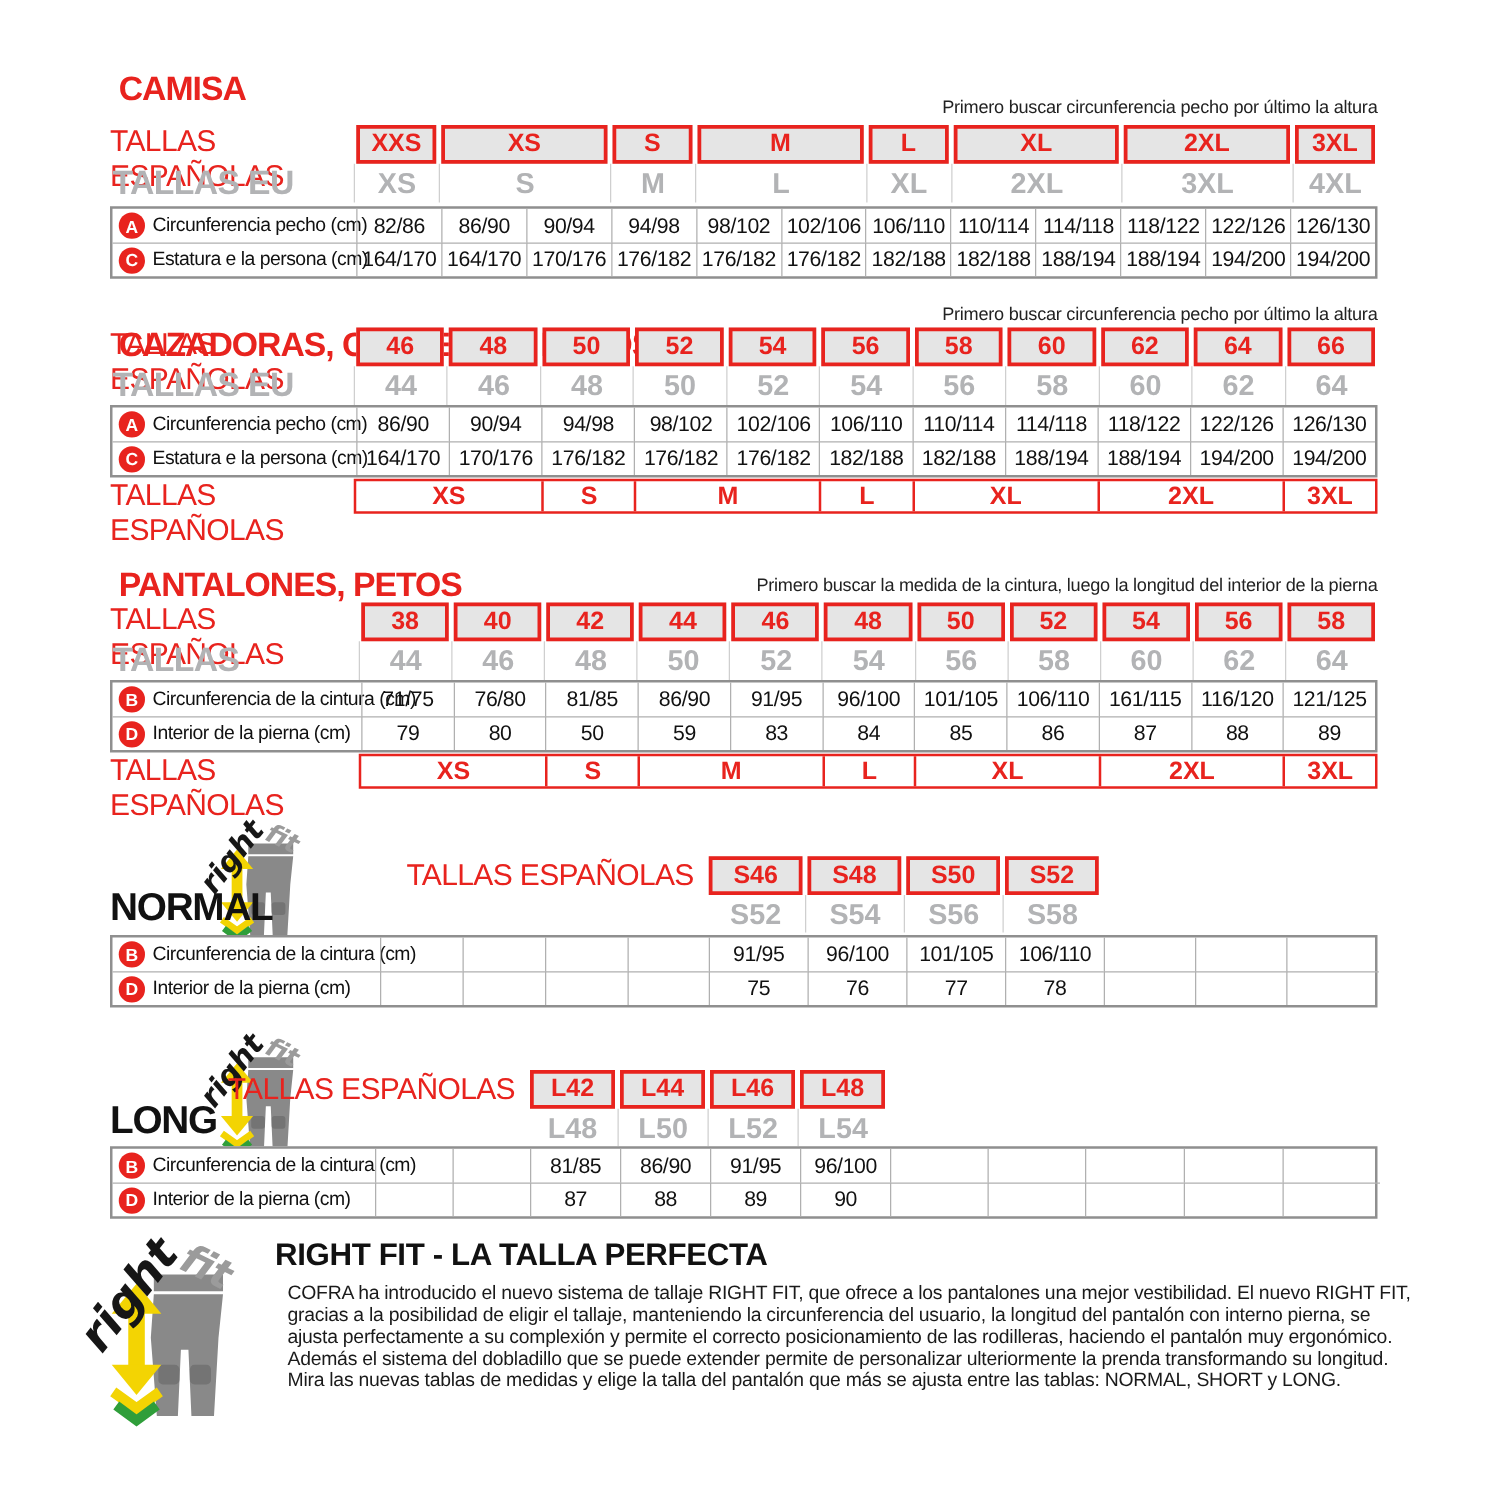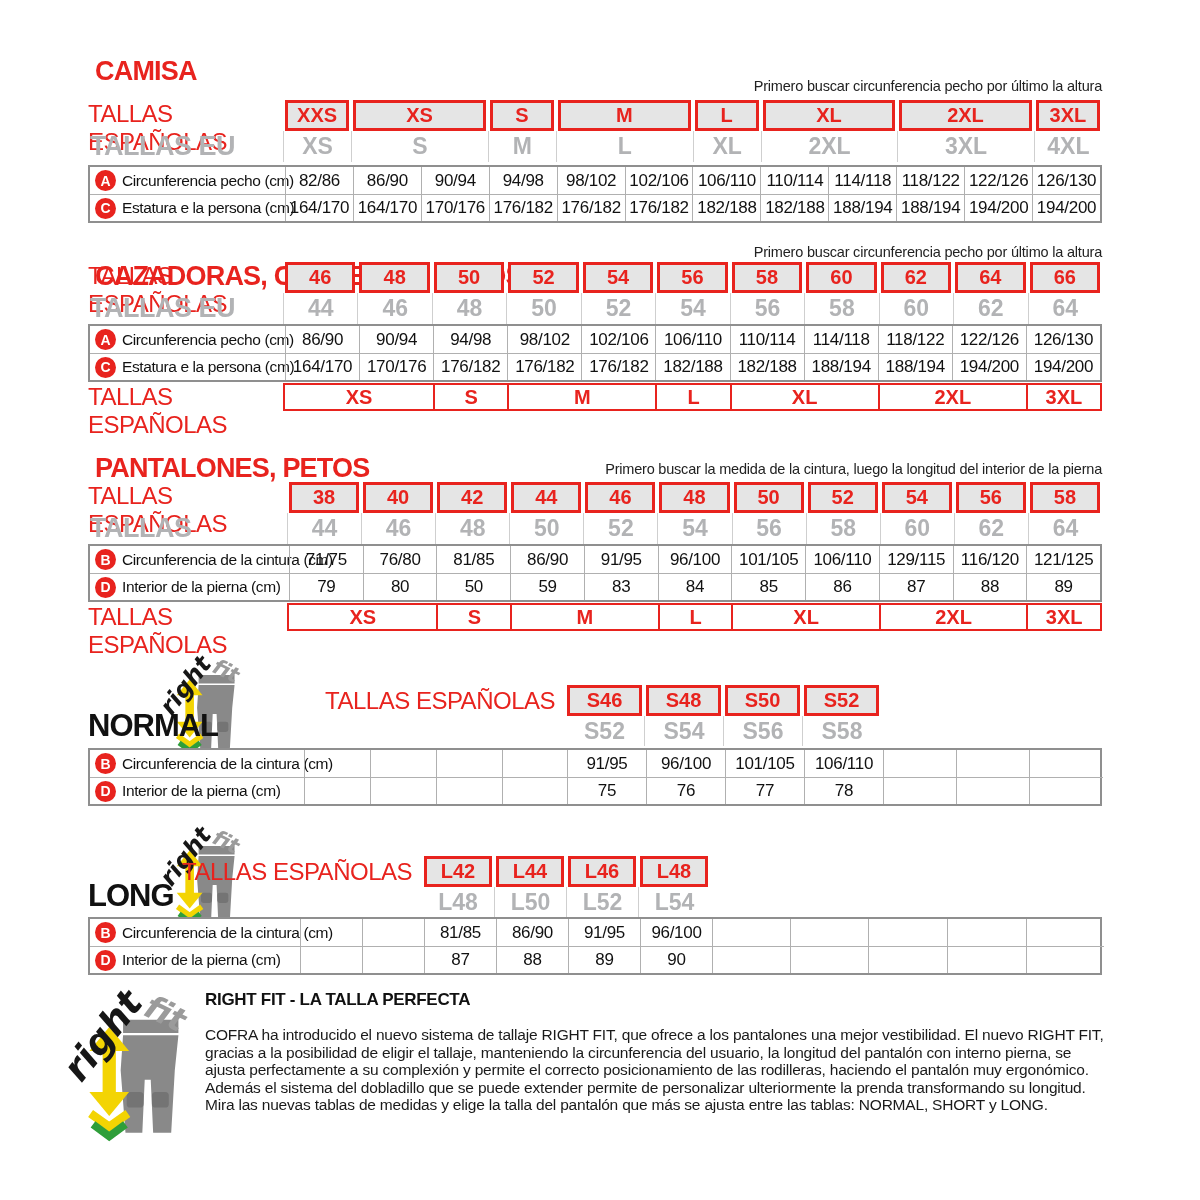--- a/index.html
+++ b/index.html
@@ -41,22 +41,22 @@
   .drow2 .dcell,.drow2 .dlabel{border-top:1px solid var(--cellline);}
   .dtext{font-size:15.5px;color:#111;letter-spacing:-0.4px;white-space:nowrap;}
   .badge{width:21px;height:21px;border-radius:50%;background:var(--red);color:#fff;font-weight:700;
     font-size:14px;display:inline-flex;align-items:center;justify-content:center;margin:0 6px 0 2px;flex:none;}
 
   .redbar{grid-column:2/-1;display:grid;grid-template-columns:repeat(11,1fr);
     border:2.5px solid var(--red);height:28px;}
   .barcell{color:var(--red);font-weight:700;font-size:20px;display:flex;align-items:center;justify-content:center;}
   .barcell + .barcell{border-left:2px solid var(--red);}
 
-  .rf-heading{color:#111;font-weight:700;font-size:17px;letter-spacing:-0.3px;}
-  .rf-body{width:900px;font-size:15.5px;line-height:17.5px;color:#1a1a1a;letter-spacing:-0.2px;}
+  .rf-heading{color:#111;font-weight:700;font-size:25px;letter-spacing:-0.3px;margin-left:15px;}
+  .rf-body{width:900px;font-size:15.5px;line-height:17.5px;color:#1a1a1a;letter-spacing:-0.2px;margin-left:25px;}
   svg{overflow:visible;display:block;}
 </style>
 </head>
 <body>
 
 <div class="page">
 
   <div class="abs section-title" style="left:95px;top:56px;">CAMISA</div>
   <div class="abs note" style="left:88px;top:78px;">Primero buscar circunferencia pecho por último la altura</div>
 
@@ -246,21 +246,21 @@
           <span class="dtext">Circunferencia de la cintura (cm)</span>
         </div>
       <div class="dcell">71/75</div>
       <div class="dcell">76/80</div>
       <div class="dcell">81/85</div>
       <div class="dcell">86/90</div>
       <div class="dcell">91/95</div>
       <div class="dcell">96/100</div>
       <div class="dcell">101/105</div>
       <div class="dcell">106/110</div>
-      <div class="dcell">129/115</div>
+      <div class="dcell">161/115</div>
       <div class="dcell">116/120</div>
       <div class="dcell">121/125</div>
     </div>
     <div class="drow drow2 g11p">
       <div class="dlabel">
           <span class="badge">D</span>
           <span class="dtext">Interior de la pierna (cm)</span>
         </div>
       <div class="dcell">79</div>
       <div class="dcell">80</div>

